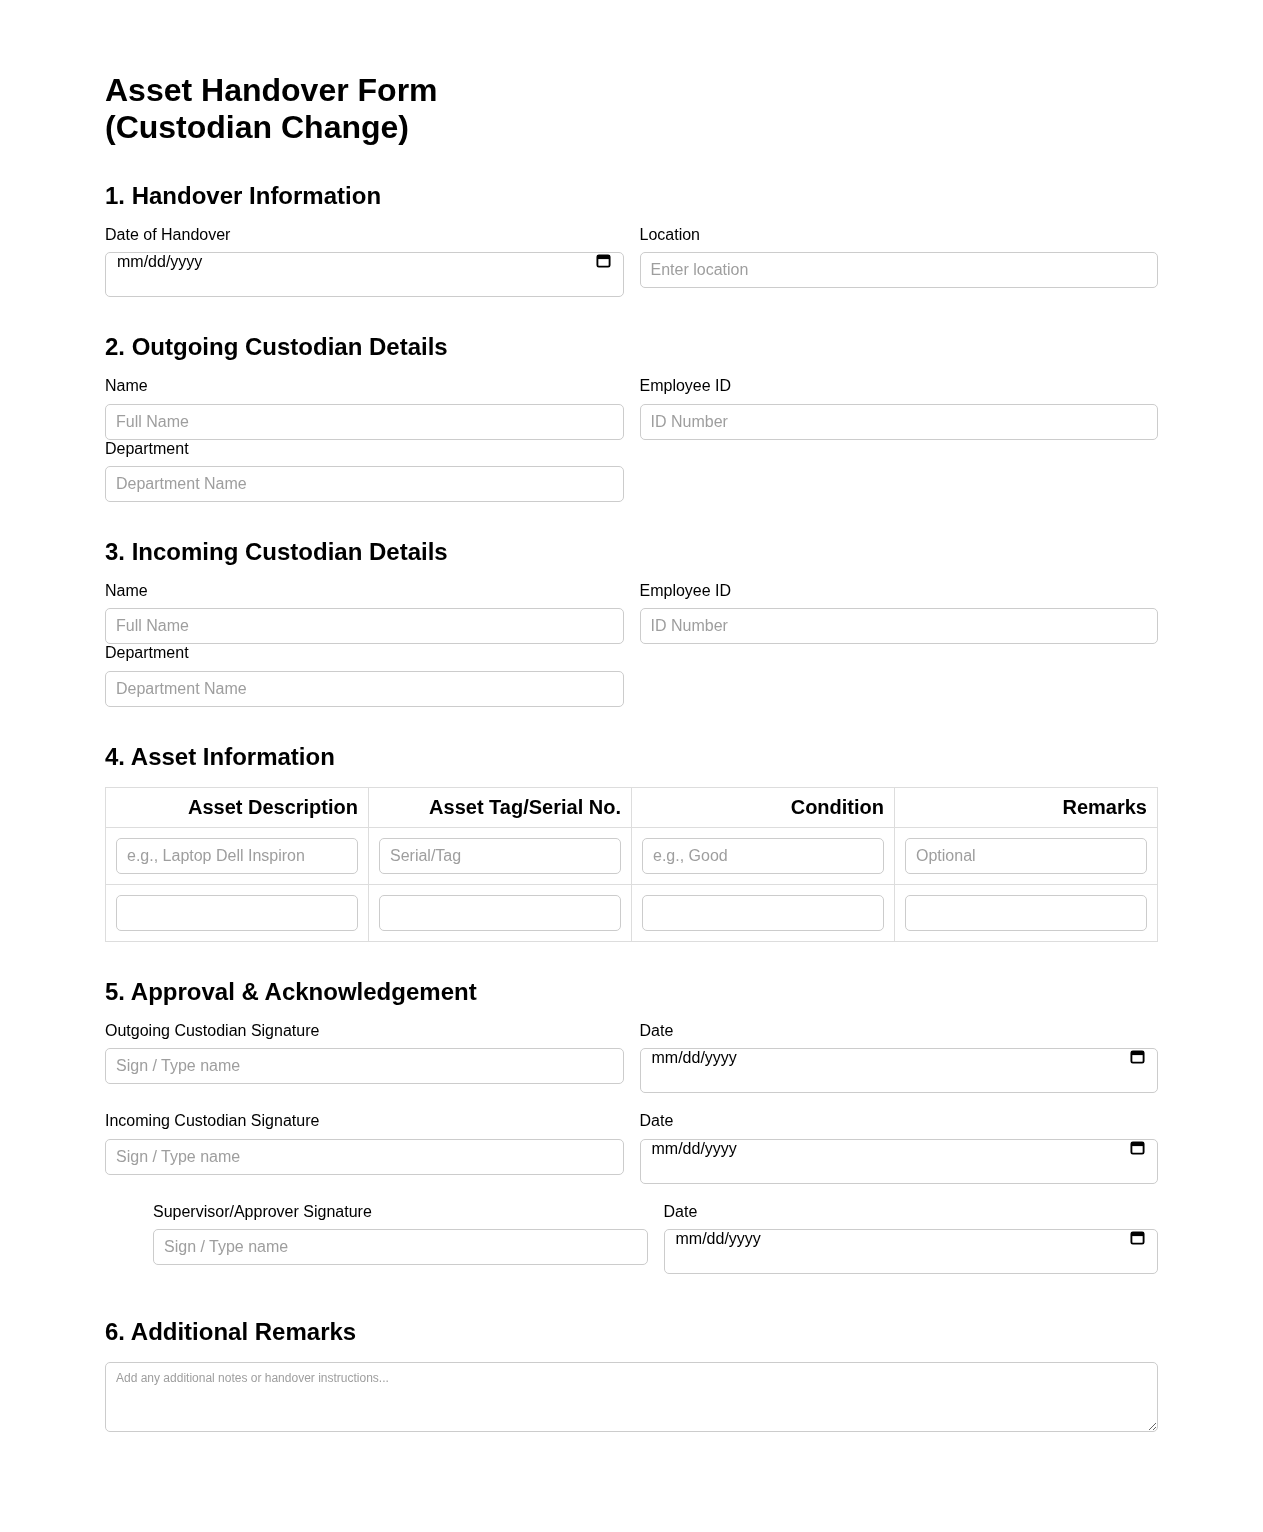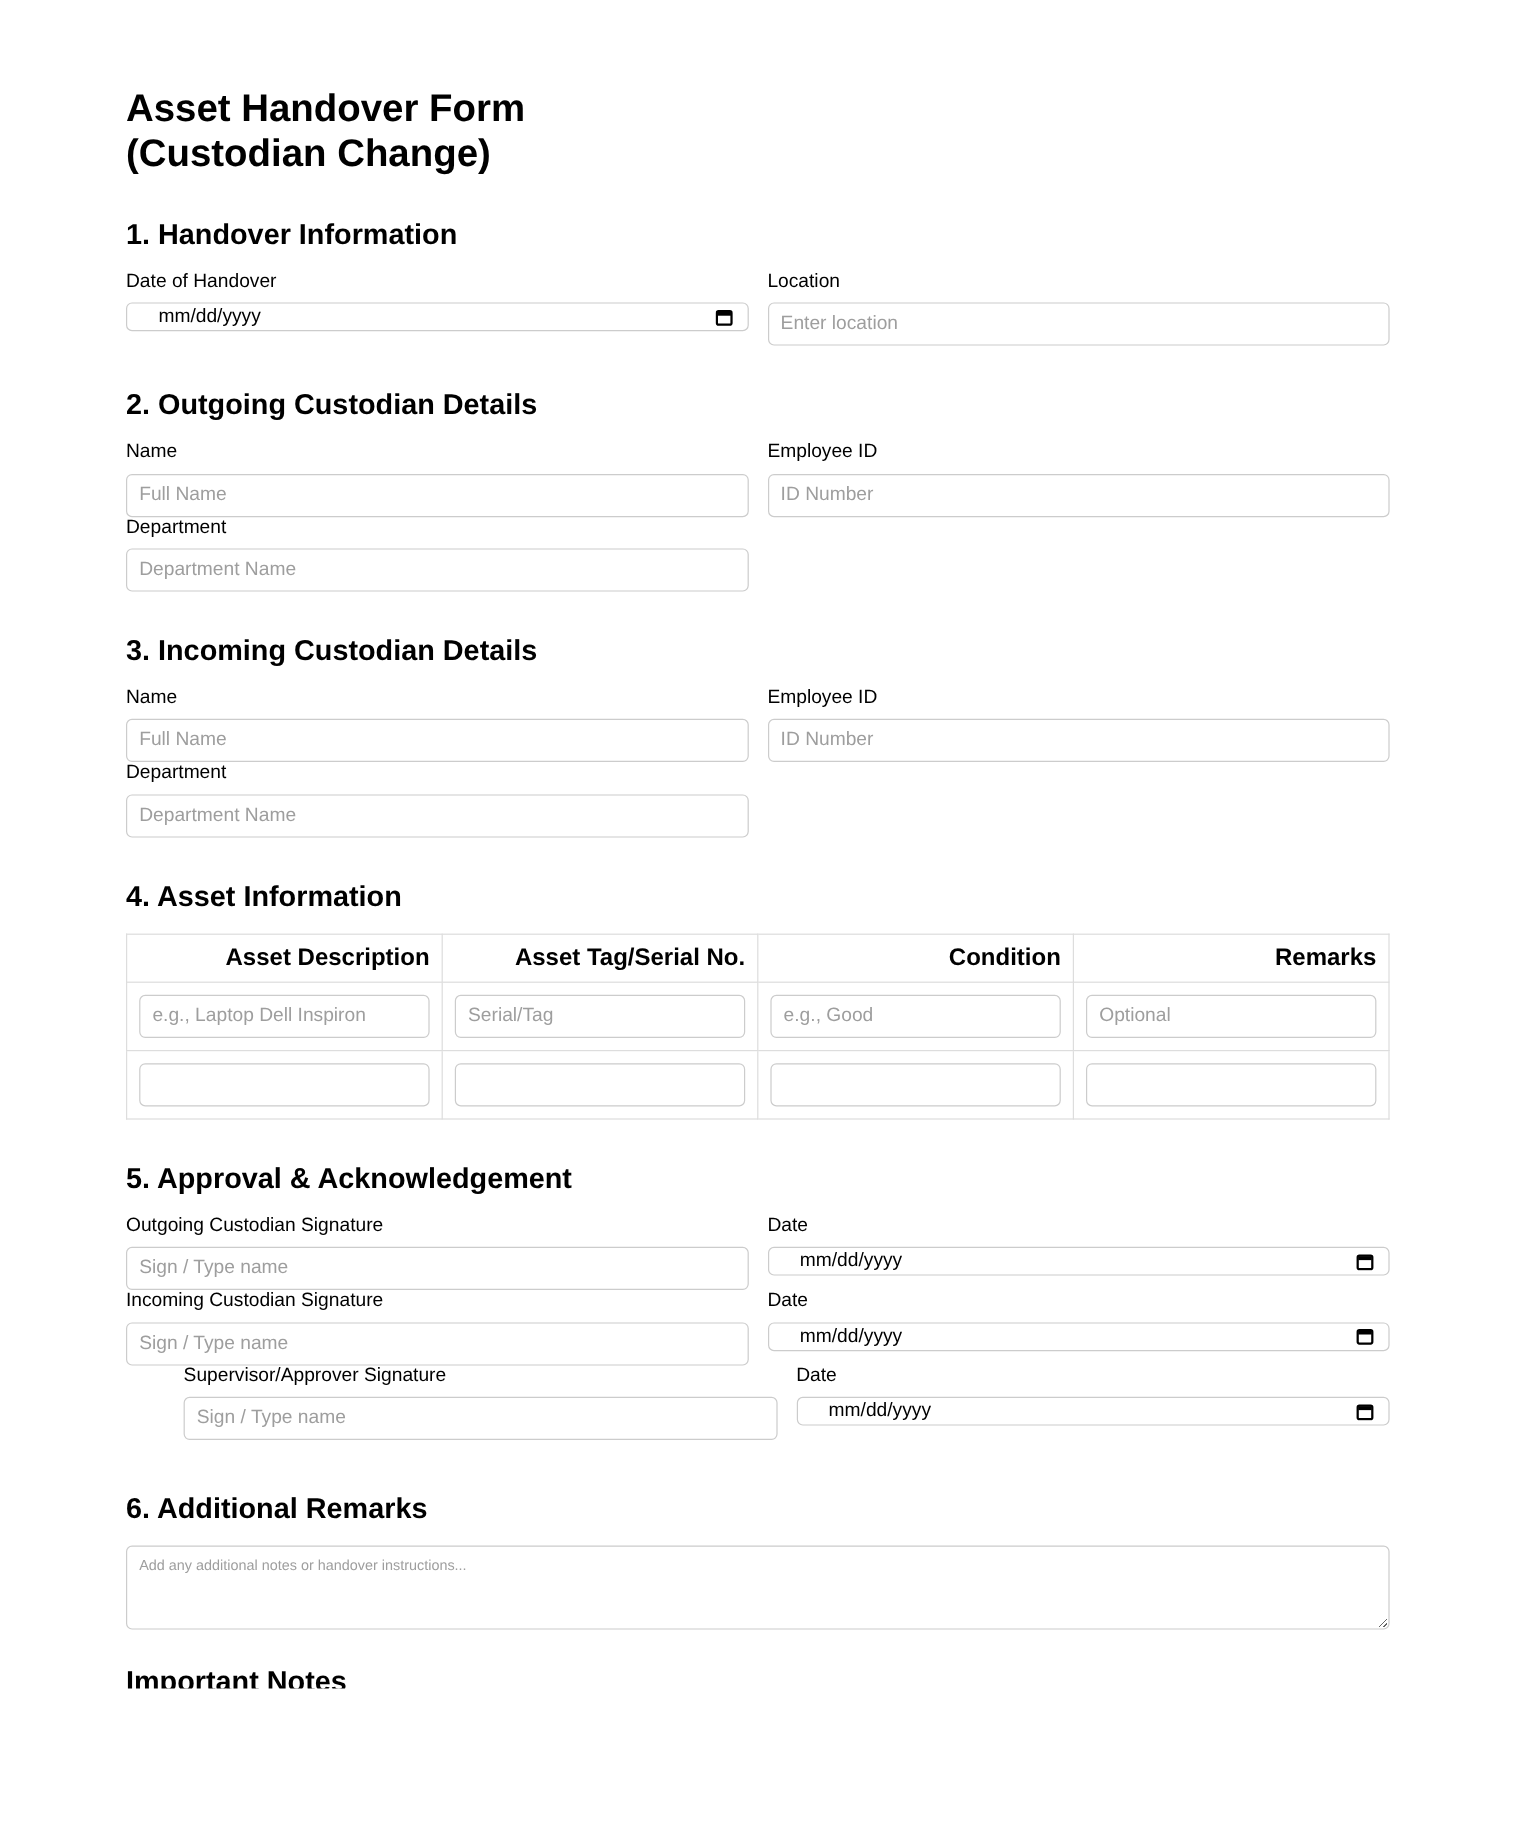--- a/index.html
+++ b/index.html
@@ -50,27 +50,26 @@
     font-family: "Liberation Sans", sans-serif;
     font-size: 16px;
     color: #6d28d9;
     background: #fff;
     outline: none;
   }
   .text-input::placeholder { color: #9e9e9e; opacity: 1; }
 
   .date-input {
     width: 100%;
-    height: 24px;
+    height: 45px;
     border: 1px solid #cccccc;
     border-radius: 5px;
-    padding: 0 12px 0 26px;
+    padding: 0 12px 0 11px;
     background: #fff;
     display: flex;
-    align-items: center;
     justify-content: space-between;
     font-size: 16px;
     color: #000;
     cursor: text;
   }
   .calendar-icon { flex: 0 0 auto; display: block; cursor: pointer; }
 
   table.assets-table {
     width: 100%;
     border-collapse: collapse;
@@ -80,21 +79,21 @@
   .assets-table th {
     text-align: right;
     font-size: 20px;
     font-weight: bold;
     padding: 8px 10px;
     background: #ffffff;
   }
   .assets-table td { padding: 10px; }
   .assets-table td .text-input { width: 100%; }
 
-  .sig-row { }
+  .sig-row { margin-bottom: 19px; }
   .sig-row:last-of-type { margin-bottom: 0; margin-left: 48px; }
 
   .remarks-textarea {
     display: block;
     width: 100%;
     height: 70px;
     border: 1px solid #cccccc;
     border-radius: 5px;
     padding: 8px 10px;
     font-family: "Liberation Sans", sans-serif;
@@ -259,17 +258,14 @@
         </div>
       </div>
     </div>
   </section>
 
   <section>
     <h2 class="section-heading remarks-heading">6. Additional Remarks</h2>
     <textarea class="remarks-textarea" placeholder="Add any additional notes or handover instructions..." style=""></textarea>
   </section>
 
-  <div class="clipped-heading-wrap">
-    <h2 class="section-heading">Important Notes</h2>
-  </div>
 
 </div>
 
 </body></html>

